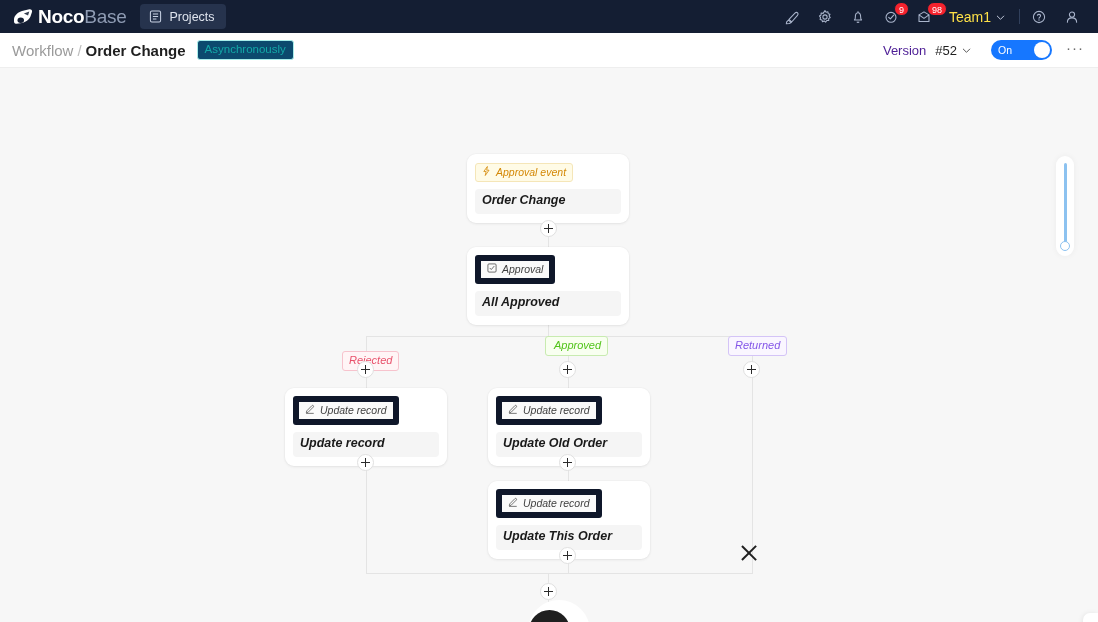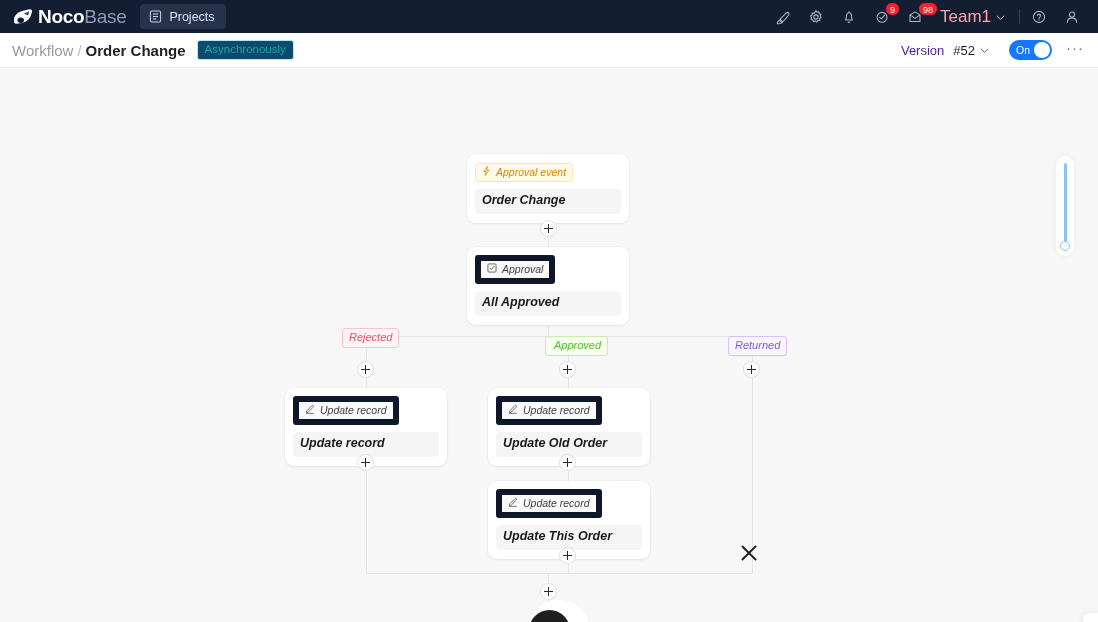--- a/index.html
+++ b/index.html
@@ -68,22 +68,22 @@
     background: #f5222d;
     color: #fff;
     font-size: 9px;
     line-height: 14px;
     text-align: center;
     border: 1px solid #141e33;
     font-family: "Liberation Sans", sans-serif;
   }
   .team {
     display: flex; align-items: center; gap: 5px;
-    color: #fca5a5;
-    font-size: 17px;
+    color: #fde047;
+    font-size: 14px;
     padding: 0 12px 0 8px;
     white-space: nowrap;
   }
   .divider-v {
     width: 1px; height: 15px;
     background: #31405c;
     margin: 0 2px;
   }
 
   
@@ -126,21 +126,21 @@
     display: flex; align-items: center; gap: 5px;
     margin-left: 22px;
     font-size: 13px;
     color: #1f1f1f;
     white-space: nowrap;
   }
   .ver-label { color: #4c1d95; }
   .ver-num { margin-left: 4px; }
   .toggle {
     margin-left: 20px;
-    width: 43px; height: 20px;
+    width: 61px; height: 20px;
     background: #1677ff;
     border-radius: 10px;
     position: relative;
     display: flex; align-items: center;
   }
   .toggle .knob {
     position: absolute; right: 2px; top: 2px;
     width: 16px; height: 16px;
     background: #fff; border-radius: 50%;
   }
@@ -507,21 +507,21 @@
         <svg width="10" height="10" viewBox="0 0 11 11">
           <path d="M1.4 9.6 L3.4 9.1 L9.1 3.4 C9.6 2.9 9.6 2.2 9.1 1.8 C8.6 1.3 8 1.4 7.5 1.9 L1.9 7.6 Z" fill="none" stroke="#595959" stroke-width="0.9" stroke-linejoin="round"></path>
           <line x1="1.2" y1="10.3" x2="9.6" y2="10.3" stroke="#595959" stroke-width="0.9"></line>
         </svg>
       </span>
       <span>Update record</span>
     </span>
     <div class="node-title">Update This Order</div>
   </div>
 
-  <div class="branch-tag bt-red" style="left:342px; top:260px;">Rejected</div>
+  <div class="branch-tag bt-red" style="left:342px; top:283px;">Rejected</div>
   <div class="branch-tag bt-green" style="left:545px; top:268px;padding-left:8px;">Approved</div>
   <div class="branch-tag bt-purple" style="left:728px; top:268px;">Returned</div>
 
   <div class="plus" style="left:540px; top:152px;"></div>
   <div class="plus" style="left:357px; top:293px;"></div>
   <div class="plus" style="left:559px; top:293px;"></div>
   <div class="plus" style="left:743px; top:293px;"></div>
   <div class="plus" style="left:357px; top:386px;"></div>
   <div class="plus" style="left:559px; top:386px;"></div>
   <div class="plus" style="left:559px; top:479px;"></div>

